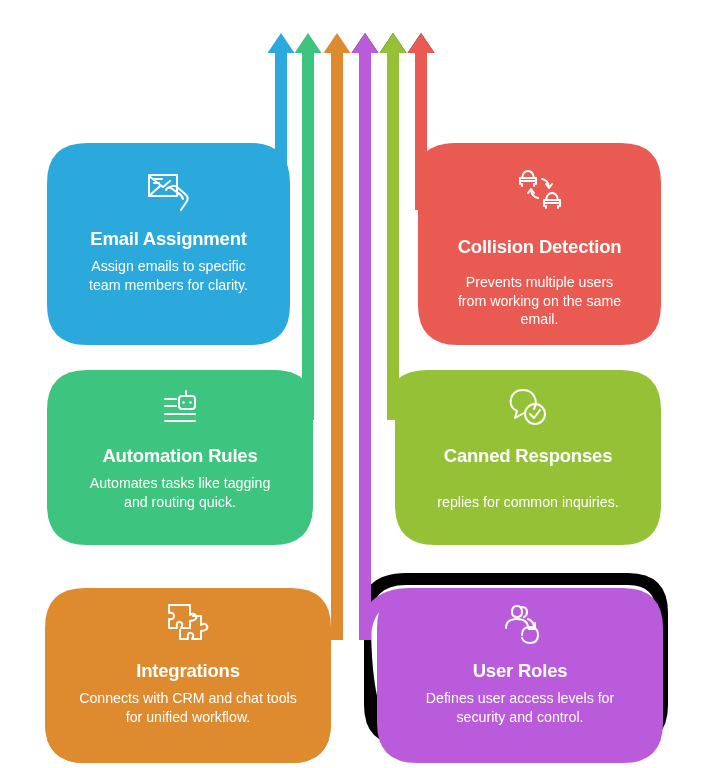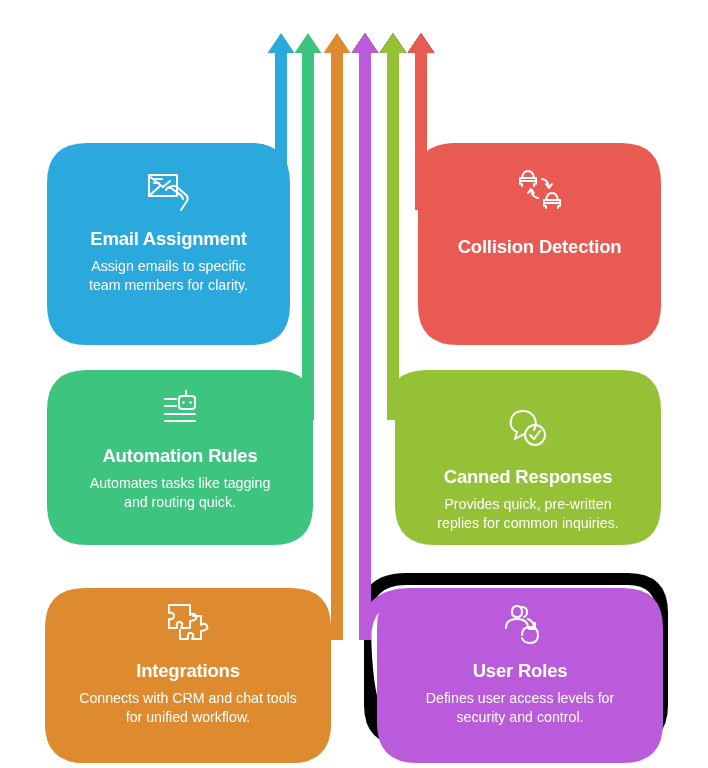--- a/index.html
+++ b/index.html
@@ -174,20 +174,25 @@
         <path d="M33 40 L49 40"></path>
         <path d="M35 40 Q36 33 41 33 Q46 33 47 40"></path>
         <path d="M33 40 L33 46 M49 40 L49 46"></path>
         <path d="M35 46 L35 48 M47 46 L47 48"></path>
         <path d="M33 43 L49 43"></path>
         <path d="M27 38 Q21 37 20 30"></path>
         <path d="M23 33 L20 29 L17 33"></path>
       </svg>
     </div>
     <div class="card-title">Collision Detection</div>
+    <div class="card-desc">
+      <span>Prevents multiple users</span><br>
+      <span>from working on the same</span><br>
+      <span>email.</span>
+    </div>
   </div>
 
   <div class="card-content" style="left:47px; top:385px; width:266px;justify-content:center;">
     <div class="card-icon">
       <svg width="58" height="50" viewBox="0 0 58 50" fill="none" stroke="#ffffff" stroke-width="2" stroke-linecap="round" stroke-linejoin="round">
         <path d="M35 6 L35 11"></path>
         <rect x="28" y="11" width="16" height="13" rx="3"></rect>
         <circle cx="32.5" cy="17.5" r="1.2" fill="#ffffff" stroke="none"></circle>
         <circle cx="39.5" cy="17.5" r="1.2" fill="#ffffff" stroke="none"></circle>
         <path d="M14 14 L25 14"></path>
@@ -196,31 +201,31 @@
         <path d="M14 36 L44 36"></path>
       </svg>
     </div>
     <div class="card-title">Automation Rules</div>
     <div class="card-desc">
       <span>Automates tasks like tagging</span><br>
       <span>and routing quick.</span>
     </div>
   </div>
 
-  <div class="card-content" style="left:395px; top:406px; width:266px;">
+  <div class="card-content" style="left:395px; top:385px; width:266px;">
     <div class="card-icon">
       <svg width="58" height="50" viewBox="0 0 58 50" fill="none" stroke="#ffffff" stroke-width="2" stroke-linecap="round" stroke-linejoin="round">
         <path d="M35 24 Q38 18 36 13 Q33 5 24 5 Q14 5 12 14 Q10 22 18 26 L16 33 L25 28"></path>
         <circle cx="36" cy="29" r="10"></circle>
         <path d="M31 29 L35 33 L41 25"></path>
       </svg>
     </div>
     <div class="card-title">Canned Responses</div>
     <div class="card-desc">
-      <span>Provides quick, pre-written</span><br>
+      <br>
       <span>replies for common inquiries.</span>
     </div>
   </div>
 
   <div class="card-content" style="left:45px; top:598px; width:286px;justify-content:space-between;">
     <div class="card-icon">
       <svg width="58" height="52" viewBox="0 0 58 52" fill="none" stroke="#ffffff" stroke-width="2" stroke-linecap="round" stroke-linejoin="round">
         <path d="M18 7 L31 7 L31 17 Q35 14 37 18 Q39 22 31 23 L31 30 L22 30
                  Q25 25 21 24 Q17 23 18 30 L10 30 L10 21
                  Q15 22 15 18 Q15 14 10 15 L10 7 Z"></path>

